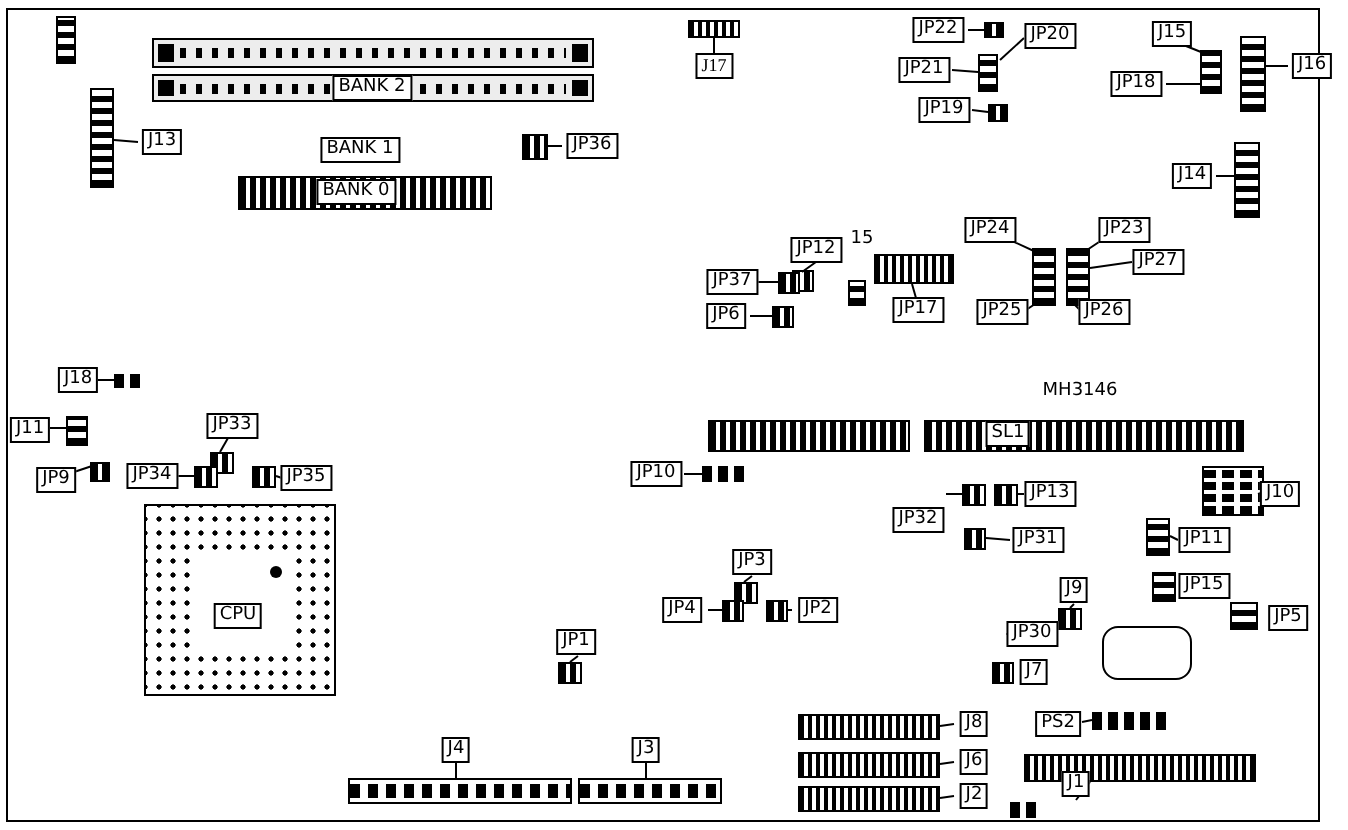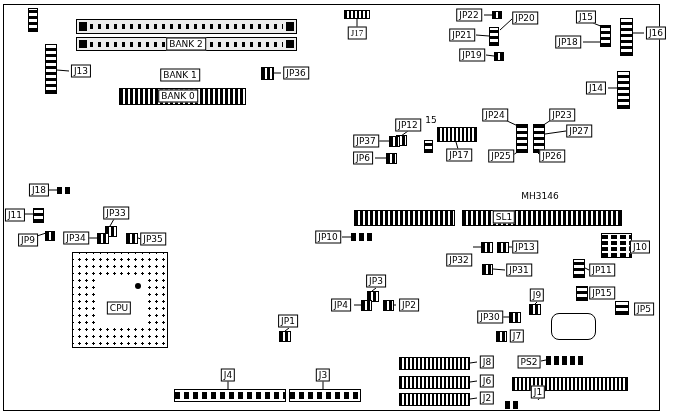--- a/index.html
+++ b/index.html
@@ -180,21 +180,21 @@
     <div class="label" style="left: 525px; top: 247px;">JP13</div>
     <div class="label" style="left: 640px; top: 247px;">J10</div>
     <div class="label" style="left: 519px; top: 270px;">JP31</div>
     <div class="label" style="left: 602px; top: 270px;">JP11</div>
     <div class="label" style="left: 376px; top: 281px;">JP3</div>
     <div class="label" style="left: 341px; top: 305px;">JP4</div>
     <div class="label" style="left: 409px; top: 305px;">JP2</div>
     <div class="label" style="left: 602px; top: 293px;">JP15</div>
     <div class="label" style="left: 644px; top: 309px;">JP5</div>
     <div class="label" style="left: 537px; top: 295px;">J9</div>
-    <div class="label" style="left: 490px; top: 317px;">JP30</div>
+    <div class="label" style="left: 516px; top: 317px;">JP30</div>
     <div class="label" style="left: 517px; top: 336px;">J7</div>
     <div class="label" style="left: 288px; top: 321px;">JP1</div>
     <div class="label" style="left: 119px; top: 308px;">CPU</div>
     <div class="label" style="left: 487px; top: 362px;">J8</div>
     <div class="label" style="left: 529px; top: 362px;">PS2</div>
     <div class="label" style="left: 487px; top: 381px;">J6</div>
     <div class="label" style="left: 228px; top: 375px;">J4</div>
     <div class="label" style="left: 323px; top: 375px;">J3</div>
     <div class="label" style="left: 487px; top: 398px;">J2</div>
     <div class="label" style="left: 538px; top: 392px;">J1</div>

